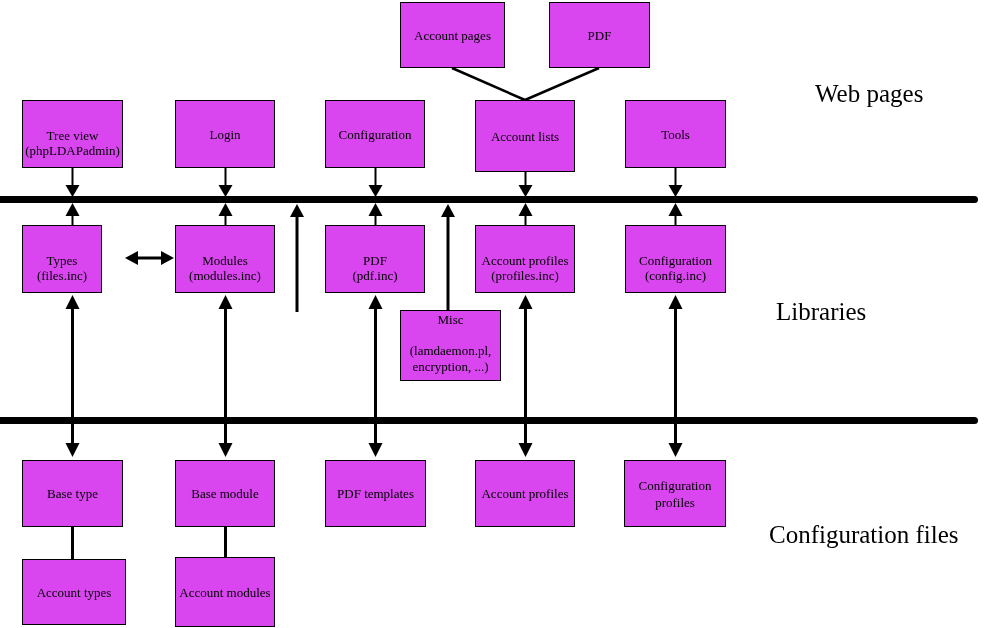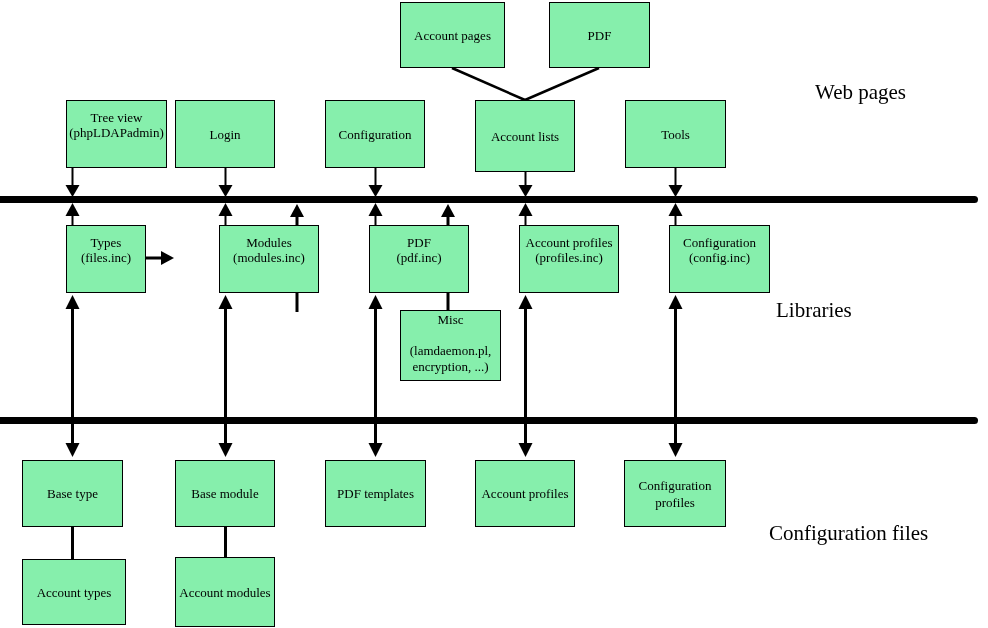--- a/index.html
+++ b/index.html
@@ -9,36 +9,36 @@
     background:#ffffff;
     font-family:"Liberation Serif","DejaVu Serif",serif;
     color:#000000;
     overflow:hidden;
   }
   #wires{position:absolute;left:0;top:0;width:988px;height:628px;}
   .box{
     position:absolute;
     box-sizing:border-box;
     border:1px solid #000000;
-    background:#86efac;
+    background:#d946ef;
     display:flex;
     flex-direction:column;
     align-items:center;
     justify-content:center;
     text-align:center;
     font-size:13px;
     line-height:15px;
   }
-  .box--spread{justify-content:flex-start;padding:9px 16px;margin-left:44px;}
+  .box--spread{justify-content:flex-end;padding:9px 16px;}
   .box--misc{justify-content:space-between;padding:1px 0 5px;}
   .box--tight{line-height:17px;}
   .box span{display:block;white-space:nowrap;}
   .layer-label{
     position:absolute;
-    font-size:21px;
+    font-size:25px;
     white-space:nowrap;
   }
 </style>
 </head>
 <body>
 
 <div id="diagram">
 
   <svg id="wires" width="988" height="628" viewBox="0 0 988 628" fill="#000000" stroke="#000000">
 

